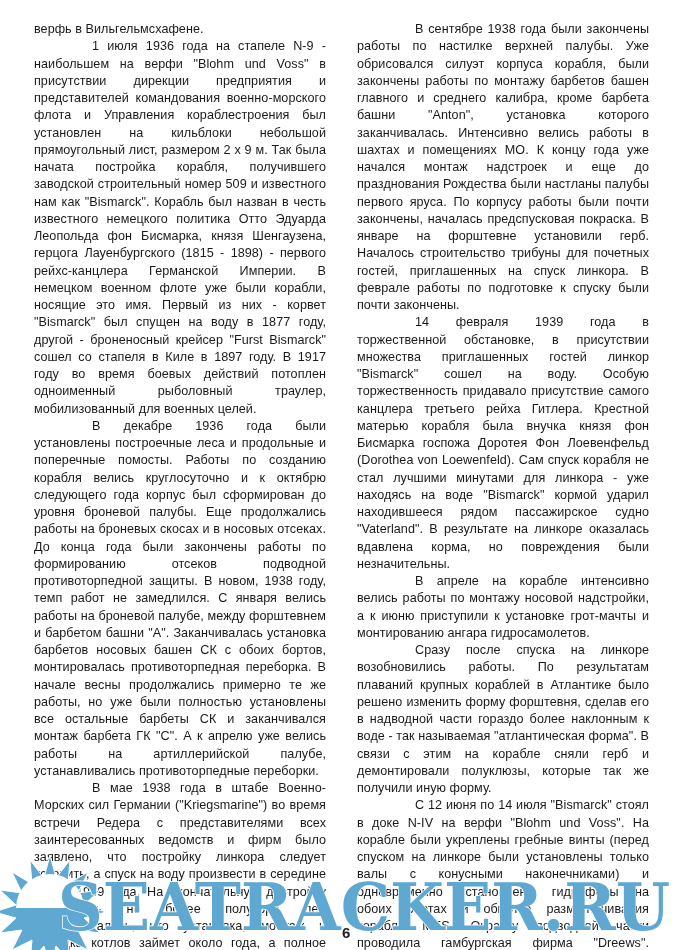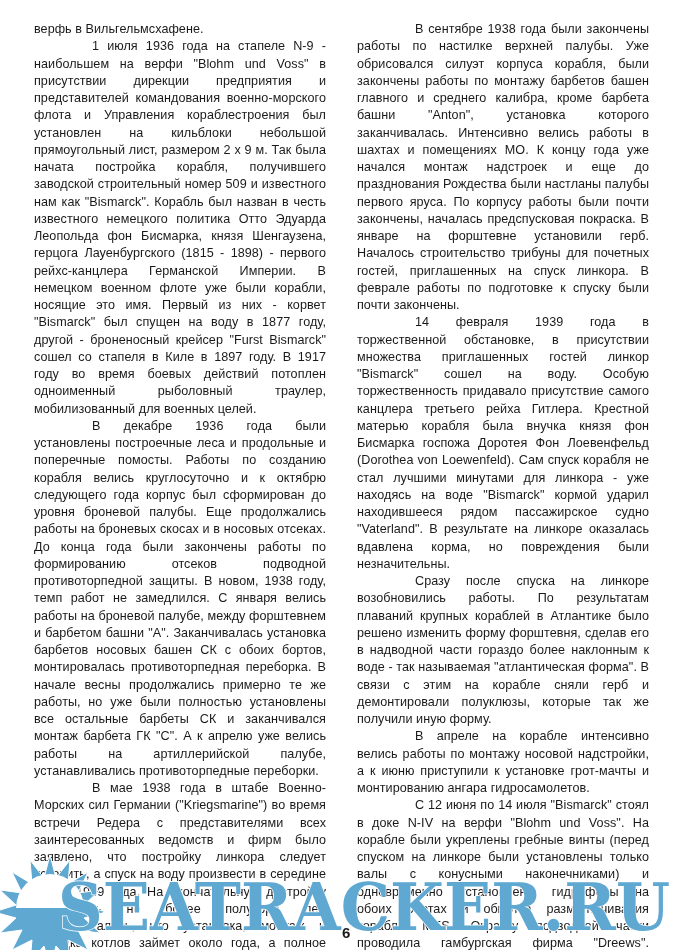--- a/index.html
+++ b/index.html
@@ -32,22 +32,22 @@
     <p>верфь в Вильгельмсхафене.</p>
     <p class="indent">1 июля 1936 года на стапеле N-9 - наибольшем на верфи "Blohm und Voss" в присутствии дирекции предприятия и представителей командования военно-морского флота и Управления кораблестроения был установлен на кильблоки небольшой прямоугольный лист, размером 2 х 9 м. Так была начата постройка корабля, получившего заводской строительный номер 509 и известного нам как "Bismarck". Корабль был назван в честь известного немецкого политика Отто Эдуарда Леопольда фон Бисмарка, князя Шенгаузена, герцога Лауенбургского (1815 - 1898) - первого рейхс-канцлера Германской Империи. В немецком военном флоте уже были корабли, носящие это имя. Первый из них - корвет "Bismarck" был спущен на воду в 1877 году, другой - броненосный крейсер "Furst Bismarck" сошел со стапеля в Киле в 1897 году. В 1917 году во время боевых действий потоплен одноименный рыболовный траулер, мобилизованный для военных целей.</p>
     <p class="indent">В декабре 1936 года были установлены построечные леса и продольные и поперечные помосты. Работы по созданию корабля велись круглосуточно и к октябрю следующего года корпус был сформирован до уровня броневой палубы. Еще продолжались работы на броневых скосах и в носовых отсеках. До конца года были закончены работы по формированию отсеков подводной противоторпедной защиты. В новом, 1938 году, темп работ не замедлился. С января велись работы на броневой палубе, между форштевнем и барбетом башни "А". Заканчивалась установка барбетов носовых башен СК с обоих бортов, монтировалась противоторпедная переборка. В начале весны продолжались примерно те же работы, но уже были полностью установлены все остальные барбеты СК и заканчивался монтаж барбета ГК "С". А к апрелю уже велись работы на артиллерийской палубе, устанавливались противоторпедные переборки.</p>
     <p class="indent">В мае 1938 года в штабе Военно-Морских сил Германии ("Kriegsmarine") во время встречи Редера с представителями всех заинтересованных ведомств и фирм было заявлено, что постройку линкора следует ускорить, а спуск на воду произвести в середине марта 1939 года. На окончательную достройку отводилось не более полутора лет. Предполагалось, что установка, монтаж и наладка котлов займет около года, а полное насыщение помещений энергетической установки планировалось закончить не позднее декабря 1939 года.</p>
 
   </div>
 
   <div class="col col-right">
     <p class="indent">В сентябре 1938 года были закончены работы по настилке верхней палубы. Уже обрисовался силуэт корпуса корабля, были закончены работы по монтажу барбетов башен главного и среднего калибра, кроме барбета башни "Anton", установка которого заканчивалась. Интенсивно велись работы в шахтах и помещениях МО. К концу года уже начался монтаж надстроек и еще до празднования Рождества были настланы палубы первого яруса. По корпусу работы были почти закончены, началась предспусковая покраска. В январе на форштевне установили герб. Началось строительство трибуны для почетных гостей, приглашенных на спуск линкора. В феврале работы по подготовке к спуску были почти закончены.</p>
     <p class="indent">14 февраля 1939 года в торжественной обстановке, в присутствии множества приглашенных гостей линкор "Bismarck" сошел на воду. Особую торжественность придавало присутствие самого канцлера третьего рейха Гитлера. Крестной матерью корабля была внучка князя фон Бисмарка госпожа Доротея Фон Лоевенфельд (Dorothea von Loewenfeld). Сам спуск корабля не стал лучшими минутами для линкора - уже находясь на воде "Bismarck" кормой ударил находившееся рядом пассажирское судно "Vaterland". В результате на линкоре оказалась вдавлена корма, но повреждения были незначительны.</p>
+    <p class="indent">В апреле на корабле интенсивно велись работы по монтажу носовой надстройки, а к июню приступили к установке грот-мачты и монтированию ангара гидросамолетов.</p>
     <p class="indent">Сразу после спуска на линкоре возобновились работы. По результатам плаваний крупных кораблей в Атлантике было решено изменить форму форштевня, сделав его в надводной части гораздо более наклонным к воде - так называемая "атлантическая форма". В связи с этим на корабле сняли герб и демонтировали полуклюзы, которые так же получили иную форму.</p>
-    <p class="indent">В апреле на корабле интенсивно велись работы по монтажу носовой надстройки, а к июню приступили к установке грот-мачты и монтированию ангара гидросамолетов.</p>
     <p class="indent">С 12 июня по 14 июля "Bismarck" стоял в доке N-IV на верфи "Blohm und Voss". На корабле были укреплены гребные винты (перед спуском на линкоре были установлены только валы с конусными наконечниками) и одновременно установлены гидрофоны на обоих бортах и обмотка размагничивания корабля MES. Окраску подводной части проводила гамбургская фирма "Dreews". Корабль готовили к передаче флоту.</p>
 
   </div>
 
   <svg class="watermark" viewBox="0 0 680 950" xmlns="http://www.w3.org/2000/svg">
     <g>
       <polygon fill="#5ea8d2" stroke="#ffffff" stroke-width="1" points="
         50,855 56,878 70,860 68,884 88,872 78,893 100,890 84,905 106,912 84,918 100,933 78,930 88,950 68,940 70,962 56,946 50,968 44,946 30,962 32,940 12,950 22,930 0,933 16,918 -6,912 16,905 0,890 22,893 12,872 32,884 30,860 44,878"></polygon>
       <path d="M 16 908 A 34 34 0 0 1 84 908 Z" fill="#ffffff"></path>
     </g>

